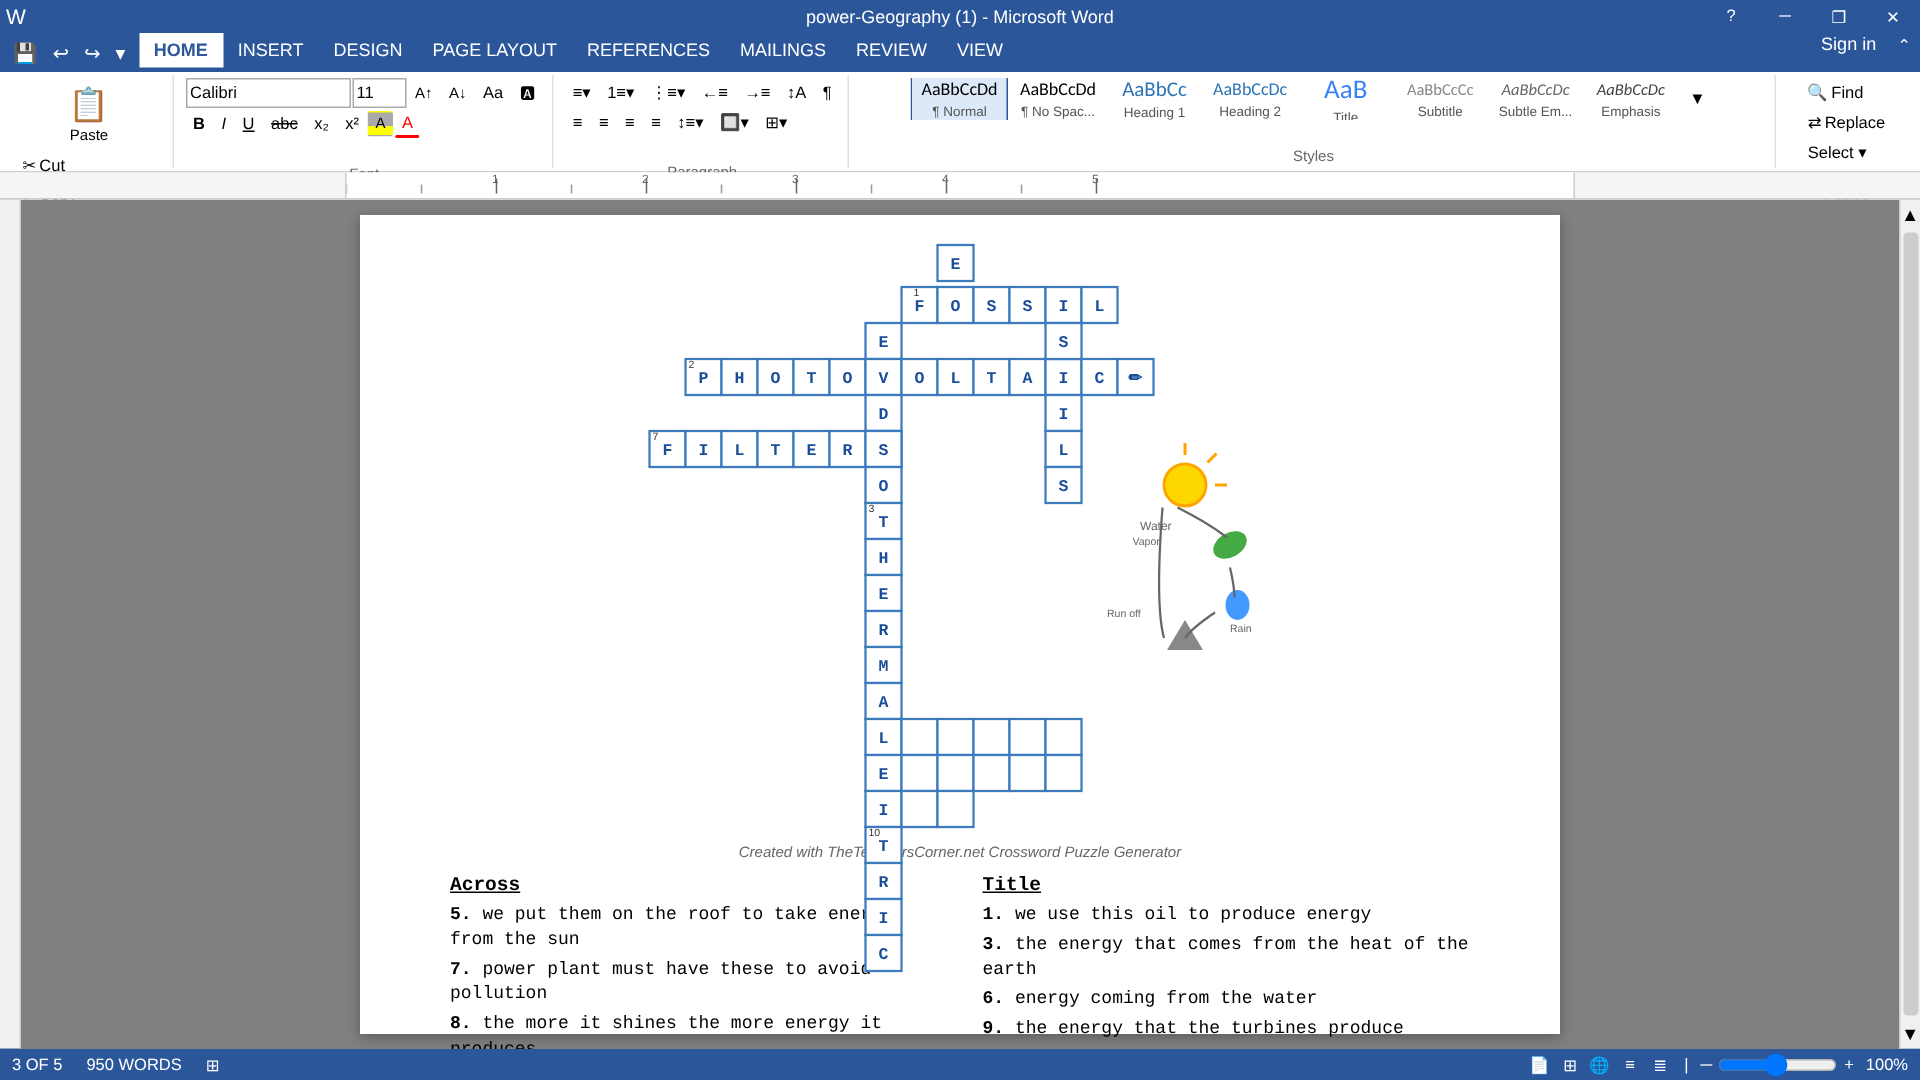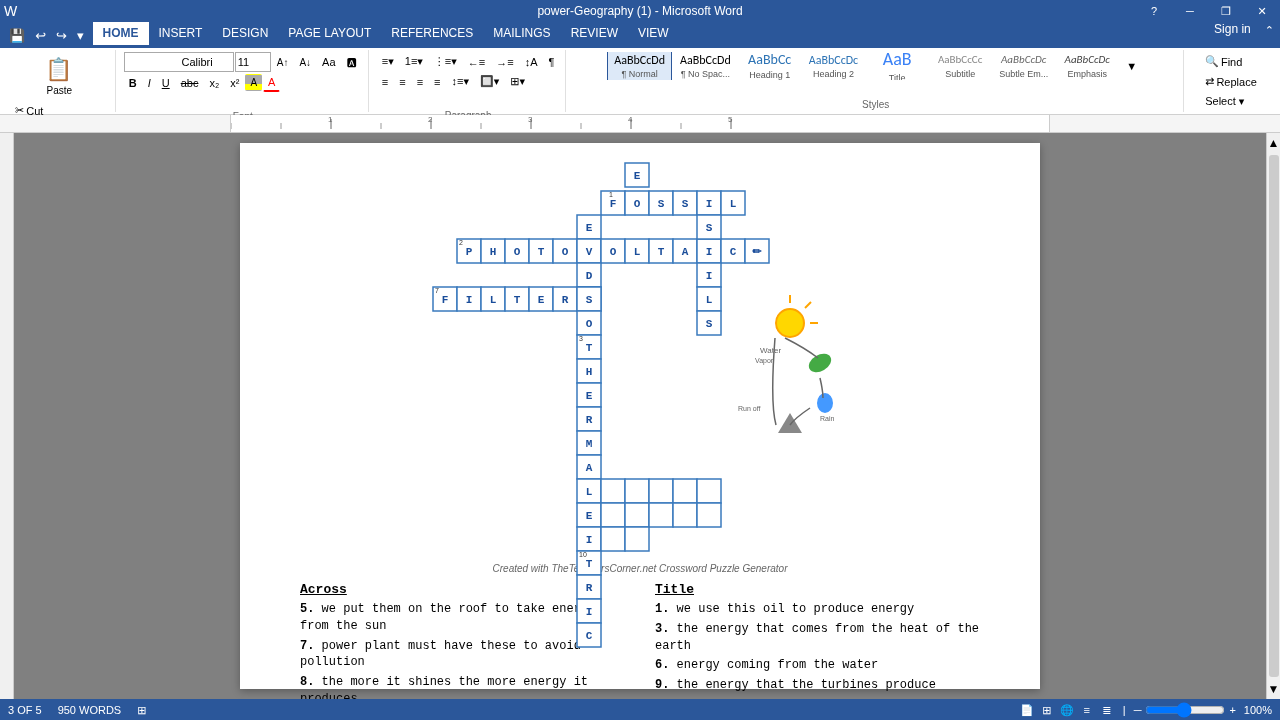--- a/index.html
+++ b/index.html
@@ -112,22 +112,21 @@
       border-radius: 2px;
       background: transparent;
       white-space: nowrap;
     }
 
     .font-selector {
       width: 110px;
       height: 20px;
       font-size: 11px;
       border: 1px solid #aaa;
-      padding: 0 20px;
-      text-align: right;
+      padding: 0 2px;
     }
     .font-size-selector {
       width: 36px;
       height: 20px;
       font-size: 11px;
       border: 1px solid #aaa;
       padding: 0 2px;
     }
 
     

